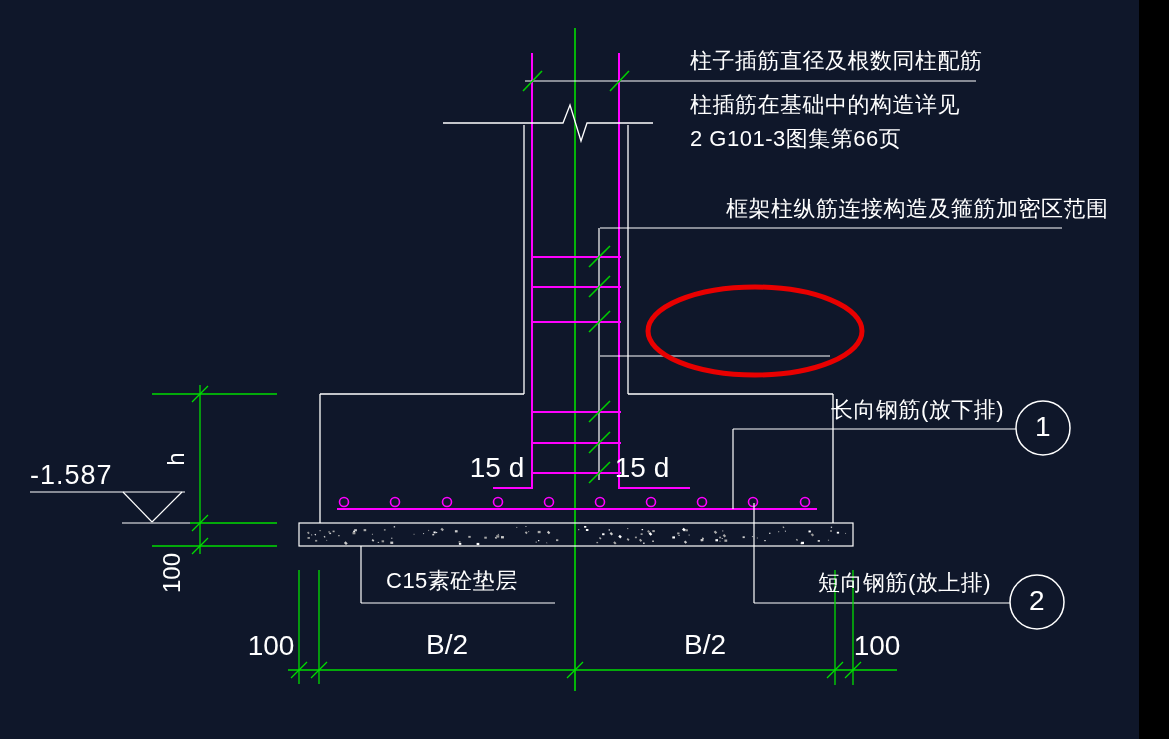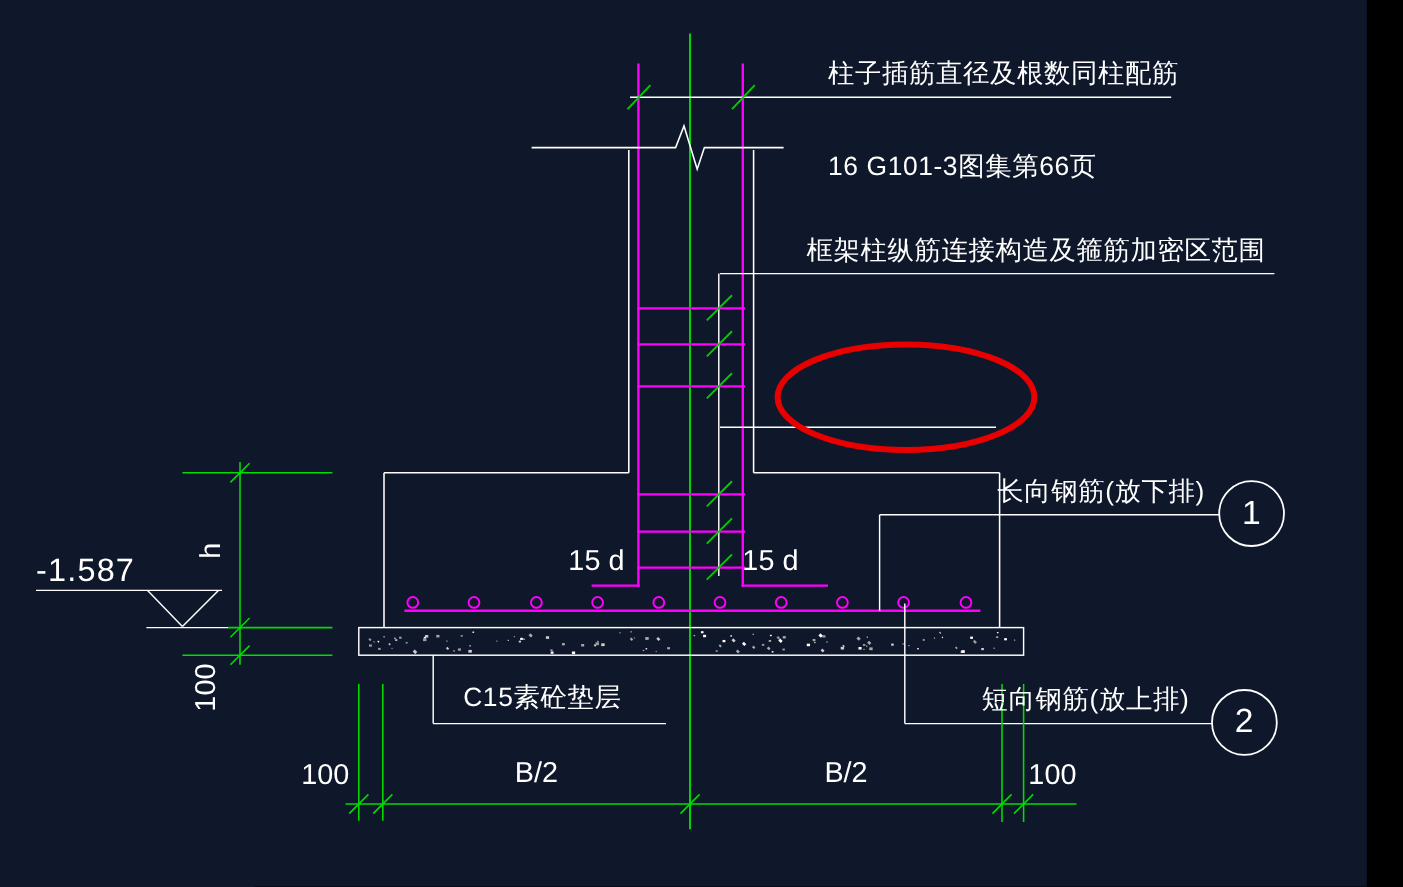--- a/index.html
+++ b/index.html
@@ -8,21 +8,21 @@
     font-family:"Liberation Sans","DejaVu Sans",sans-serif;
     text-decoration:underline;
   }
   .canvas svg{position:absolute;left:0;top:0;}
   .lbl{
     position:absolute;color:#fff;white-space:nowrap;
     font-family:"Liberation Sans","DejaVu Sans",sans-serif;
     font-weight:400;letter-spacing:0.5px;
   }
   .cjk{font-size:22px;line-height:26px;}
-  .dim{font-size:24px;line-height:26px;transform:translateX(-50%);letter-spacing:0px;}
+  .dim{font-size:28px;line-height:26px;transform:translateX(-50%);letter-spacing:0px;}
   .vdim{font-size:24px;transform:translate(-50%,-50%) rotate(-90deg);letter-spacing:0px;}
   .num{font-size:28px;transform:translate(-50%,-52%);}
   .elev{font-size:27px;letter-spacing:1px;}
 </style>
 </head>
 <body>
 
 <div class="canvas">
 
   <svg width="1169" height="739" viewBox="0 0 1169 739">
@@ -246,23 +246,24 @@
 
     <g stroke="#ffffff" stroke-width="1.5" fill="none">
       <circle cx="1043" cy="428" r="27"></circle>
       <circle cx="1037" cy="602" r="27"></circle>
     </g>
 
     <ellipse cx="755" cy="331" rx="107" ry="44" stroke="#e80000" stroke-width="5" fill="none"></ellipse>
   </svg>
 
   <div class="lbl cjk" style="left:690px;top:48px">柱子插筋直径及根数同柱配筋</div>
-  <div class="lbl cjk" style="left:690px;top:126px">16 G101-3图集第66页</div>
-
-  <div class="lbl cjk" style="left:672px;top:196px">框架柱纵筋连接构造及箍筋加密区范围</div>
+  <div class="lbl cjk" style="left:690px;top:92px">柱插筋在基础中的构造详见</div>
+  <div class="lbl cjk" style="left:690px;top:126px">2 G101-3图集第66页</div>
+
+  <div class="lbl cjk" style="left:726px;top:196px">框架柱纵筋连接构造及箍筋加密区范围</div>
 
 
   <div class="lbl cjk" style="left:831px;top:397px">长向钢筋(放下排)</div>
   <div class="lbl cjk" style="left:818px;top:570px">短向钢筋(放上排)</div>
   <div class="lbl cjk" style="left:386px;top:568px">C15素砼垫层</div>
 
   <div class="lbl dim" style="left:497px;top:455px">15 d</div>
   <div class="lbl dim" style="left:642px;top:455px">15 d</div>
 
   <div class="lbl elev" style="left:30px;top:460px">-1.587</div>

